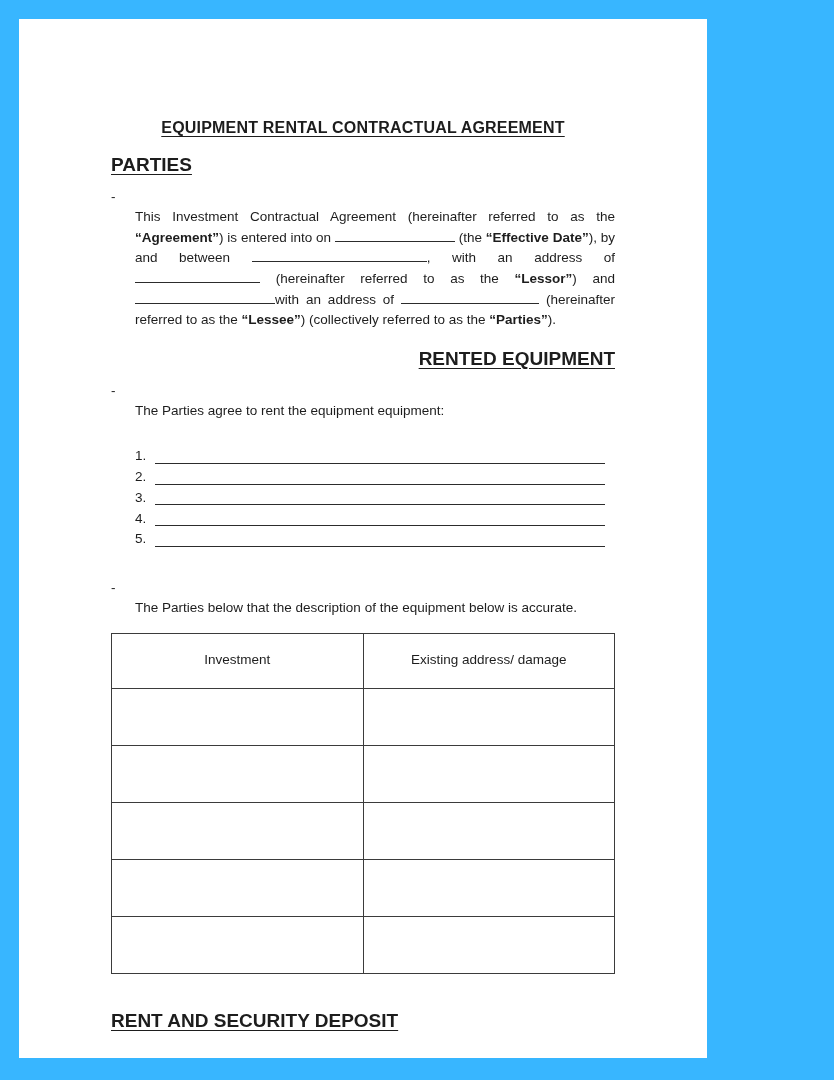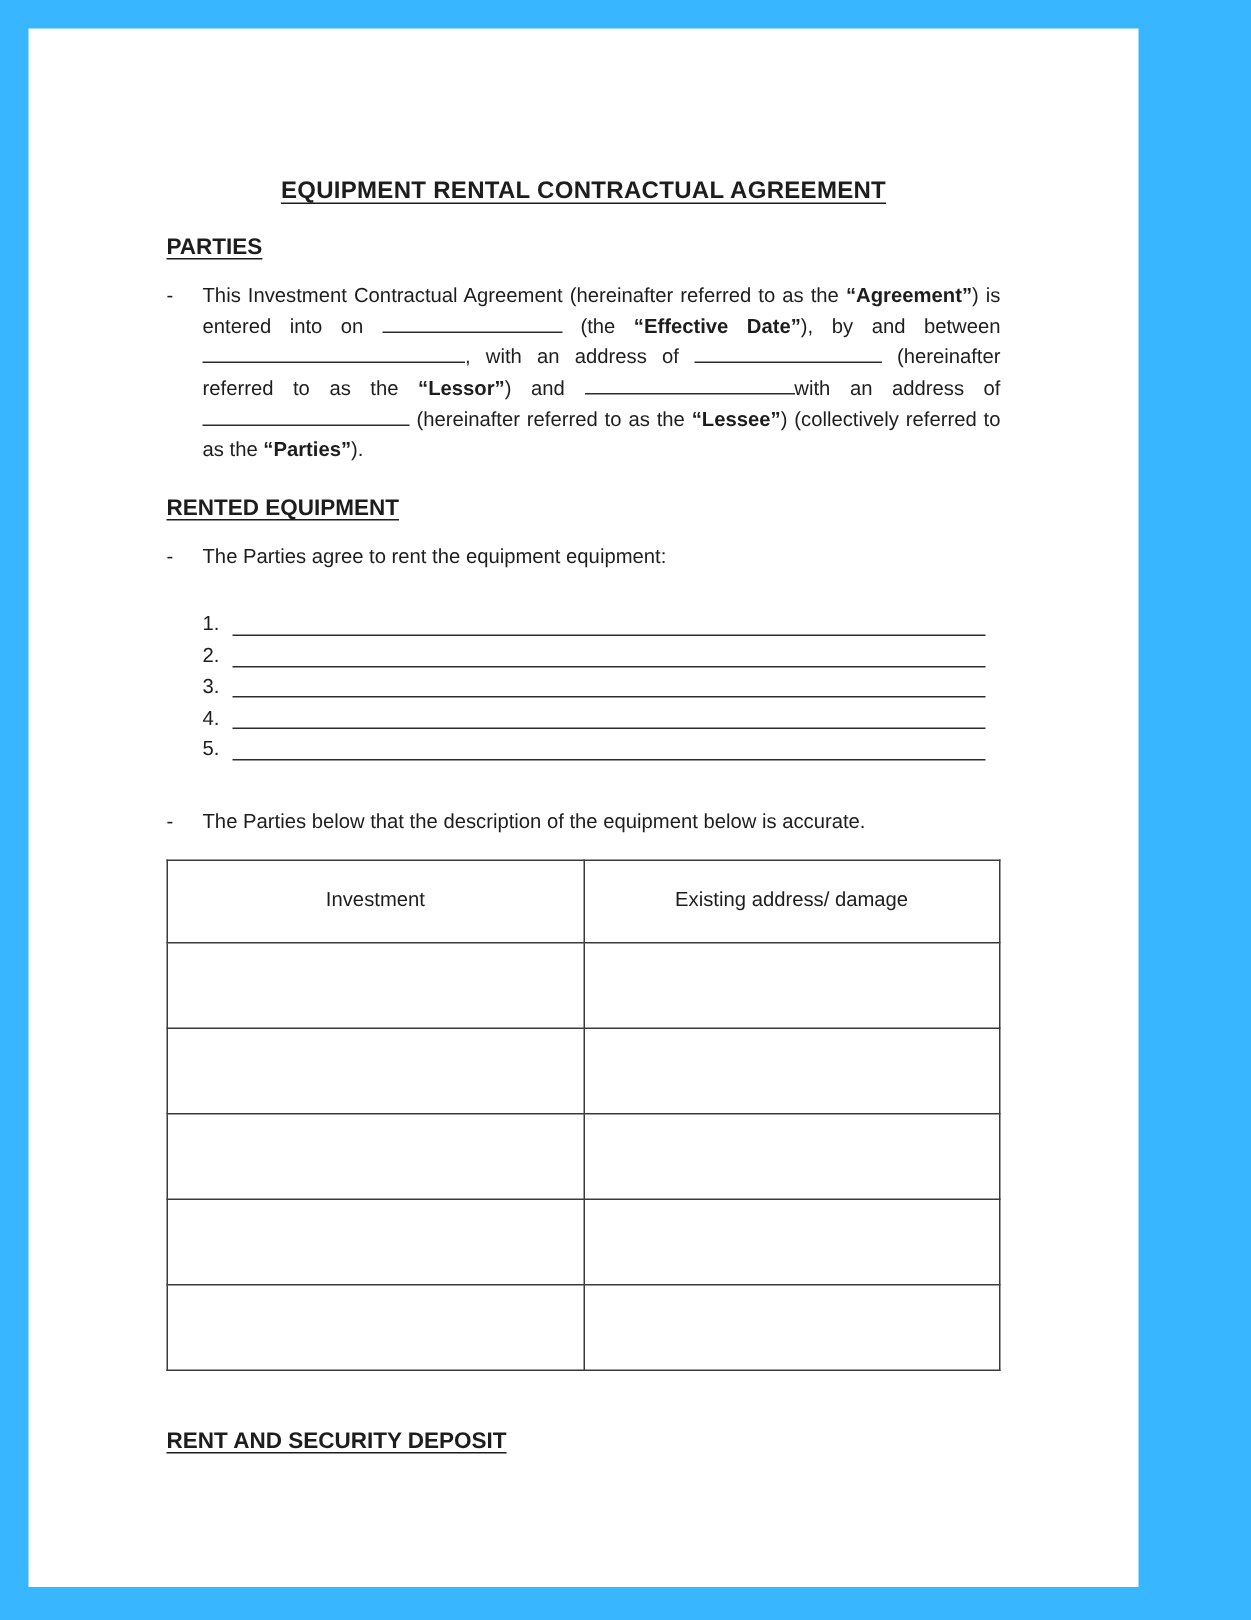--- a/index.html
+++ b/index.html
@@ -12,58 +12,59 @@
     background: #38B6FF;
     position: relative;
     font-family: "Liberation Sans", sans-serif;
     color: #1d1d1d;
     overflow: hidden;
   }
   .page {
     position: absolute;
     left: 19px;
     top: 19px;
-    width: 740px;
+    width: 688px;
     height: 1039px;
     background: #ffffff;
   }
   .content {
     padding: 99px 92px 0 92px;
     font-size: 13.5px;
     line-height: 20.6px;
   }
   .doc-title {
     text-align: center;
     font-weight: 700;
     font-size: 16px;
     letter-spacing: 0.2px;
     text-decoration: underline;
     text-underline-offset: 3px;
     margin: 0;
   }
   .section-heading {
     font-weight: 700;
-    font-size: 15px;
+    font-size: 19px;
     text-decoration: underline;
     text-underline-offset: 3px;
     margin: 0;
   }
   .heading-parties { margin-top: 16px; }
-  .heading-rented  { margin-top: 18px; }
+  .heading-rented  { margin-top: 18px; text-align: right; }
   .heading-rent-deposit { margin-top: 37px; }
 
   .bullet {
     display: flex;
     margin-top: 12px;
   }
   .bullet-marker {
     flex: 0 0 24px;
   }
   .bullet-body {
     flex: 1;
+    margin-top: 20px;
   }
   .justified {
     text-align: justify;
   }
   .b { font-weight: 700; }
 
   .blank {
     display: inline-block;
     height: 12px;
     border-bottom: 1.4px solid #2c2c2c;

